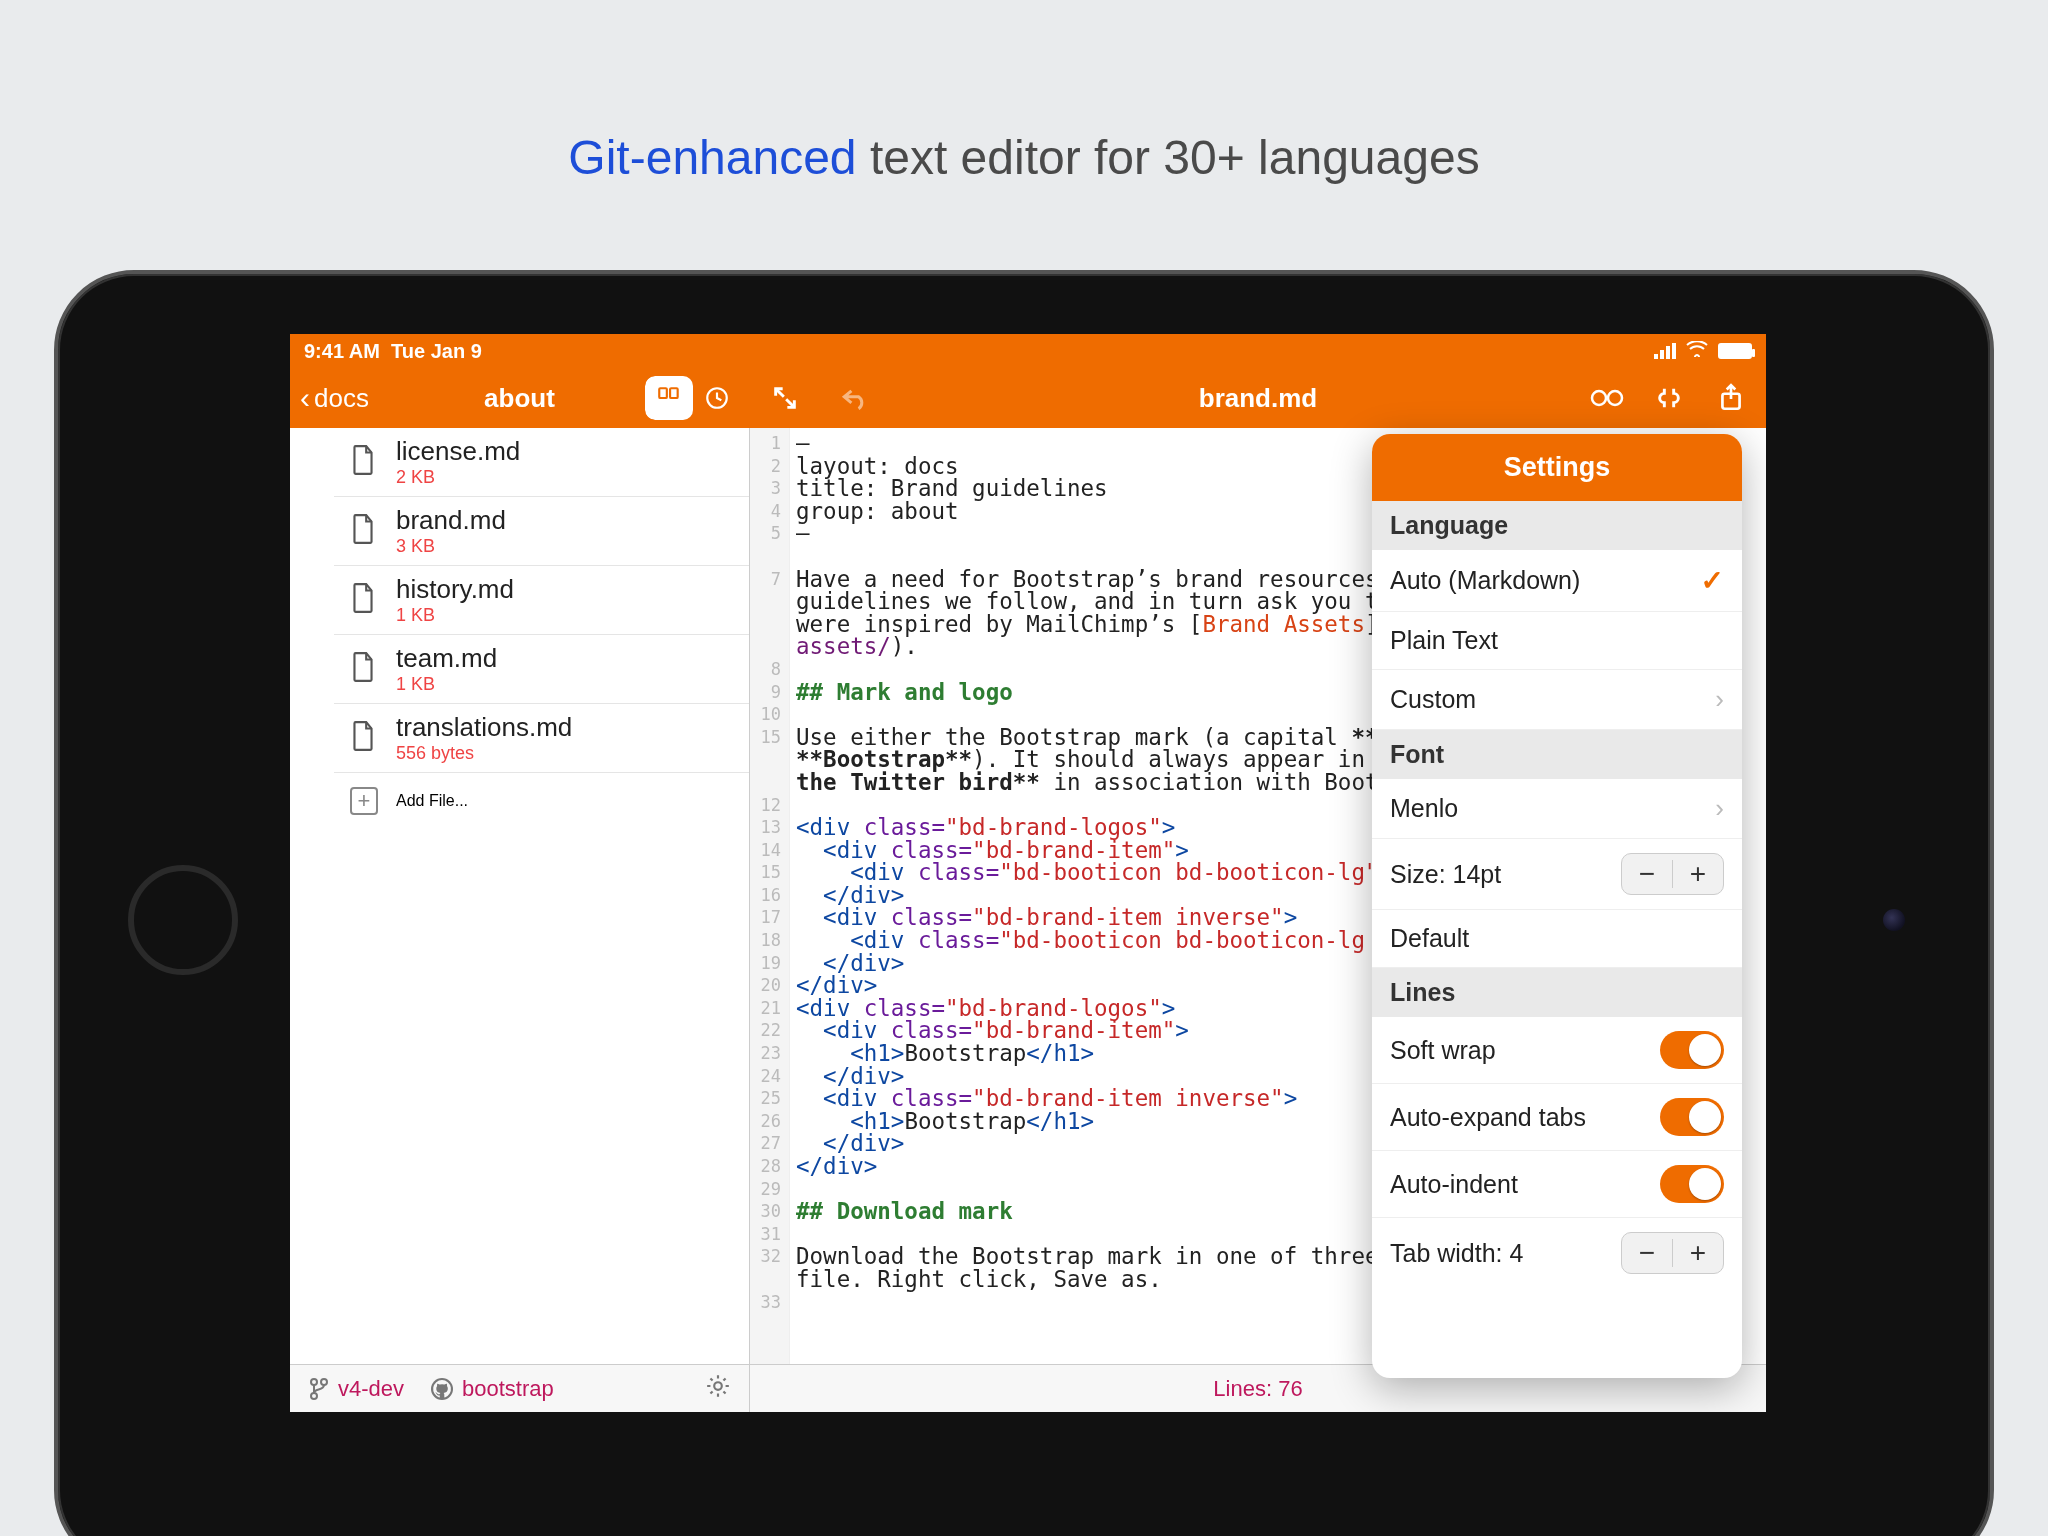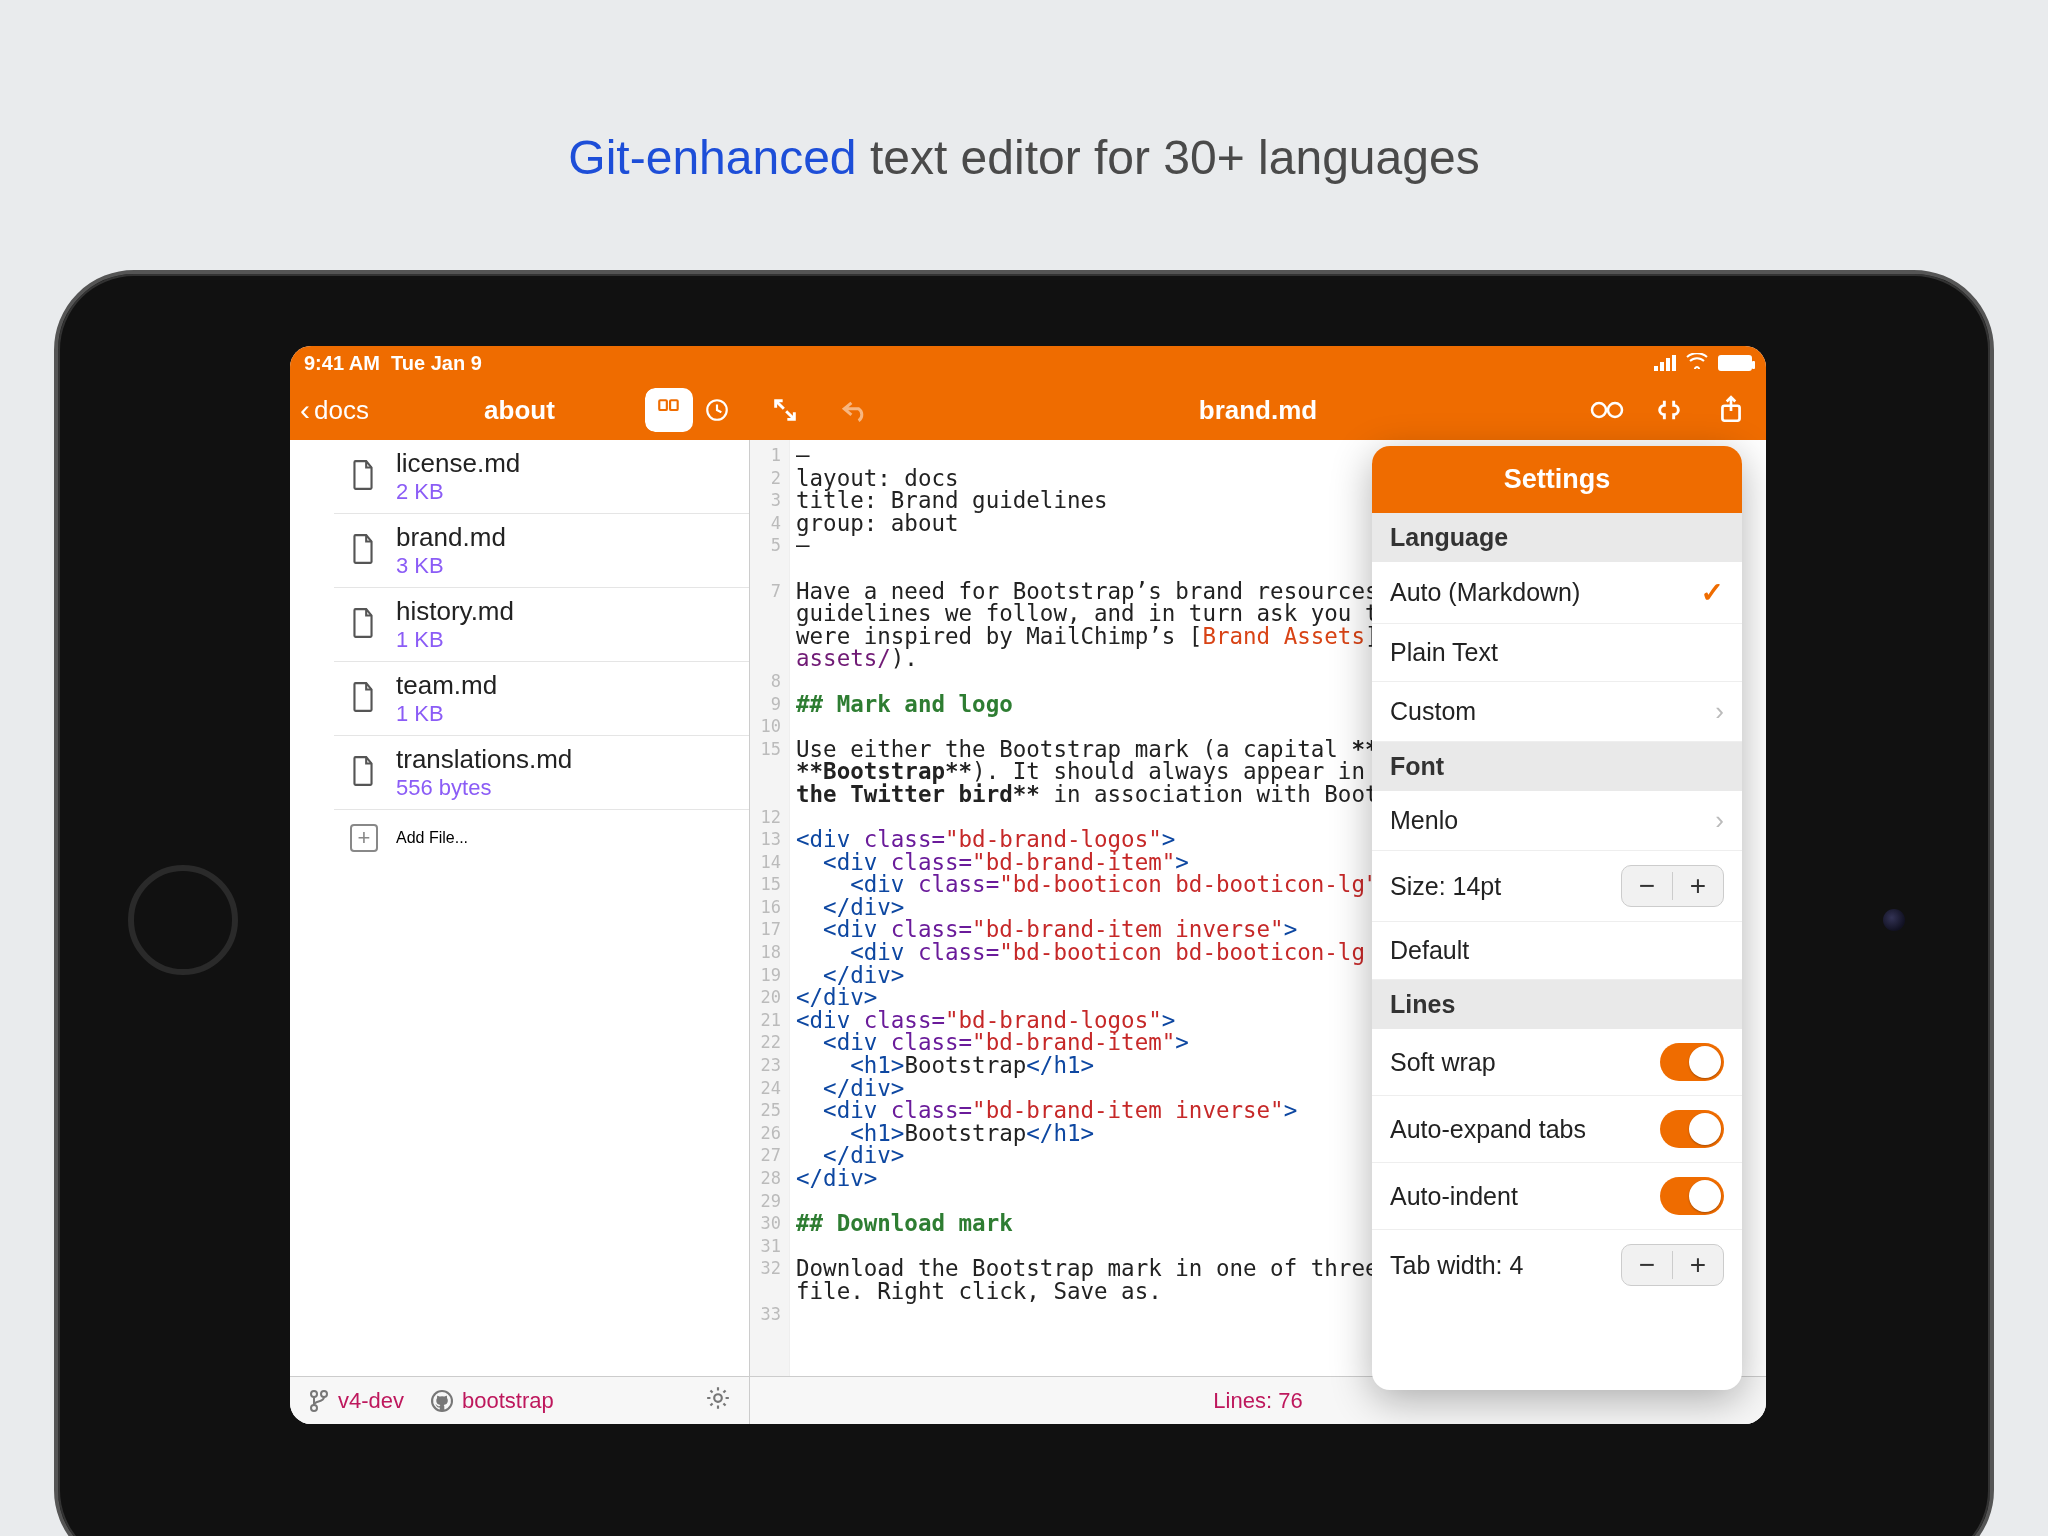--- a/index.html
+++ b/index.html
@@ -48,26 +48,25 @@
     position: absolute;
     right: 85px; top: 50%;
     transform: translateY(-50%);
     width: 22px; height: 22px;
     background: radial-gradient(circle at 40% 40%, #335 0%, #112 70%);
     border-radius: 50%;
   }
 
   .screen {
     position: absolute;
-    left: 232px; top: 72px;
+    left: 232px; top: 60px;
     width: 1476px;
     height: 1078px;  
     background: #fff;
     overflow: hidden;
-    border-radius: 21px;
   }
 
   
   .statusbar {
     height: 34px;
     background: #ef6c00;
     color: #fff;
     display: flex;
     align-items: center;
     font-size: 20px;
@@ -146,21 +145,21 @@
     padding-left:44px;
   }
   .file-row {
     display:flex; align-items:center;
     padding: 8px 16px;
     border-bottom: 1px solid #e5e5e5;
     gap: 18px;
   }
   .file-icon { width:28px; }
   .file-info .name { font-size:26px; color:#222; }
-  .file-info .size { font-size:22px; color:#8b5cf6; }
+  .file-info .size { font-size:18px; color:#ef4444; }
   .add-file-row { display:flex; align-items:center; gap:18px; padding:14px 16px; }
   .add-icon { width:28px; height:28px; border:2px solid #888; border-radius:4px; display:flex;align-items:center;justify-content:center;color:#888;font-size:22px;}
 
   .editor {
     flex:1;
     display:flex;
     font-family: Menlo, Consolas, monospace;
     font-size: 22.5px;
     overflow:hidden;
     background:#fff;

